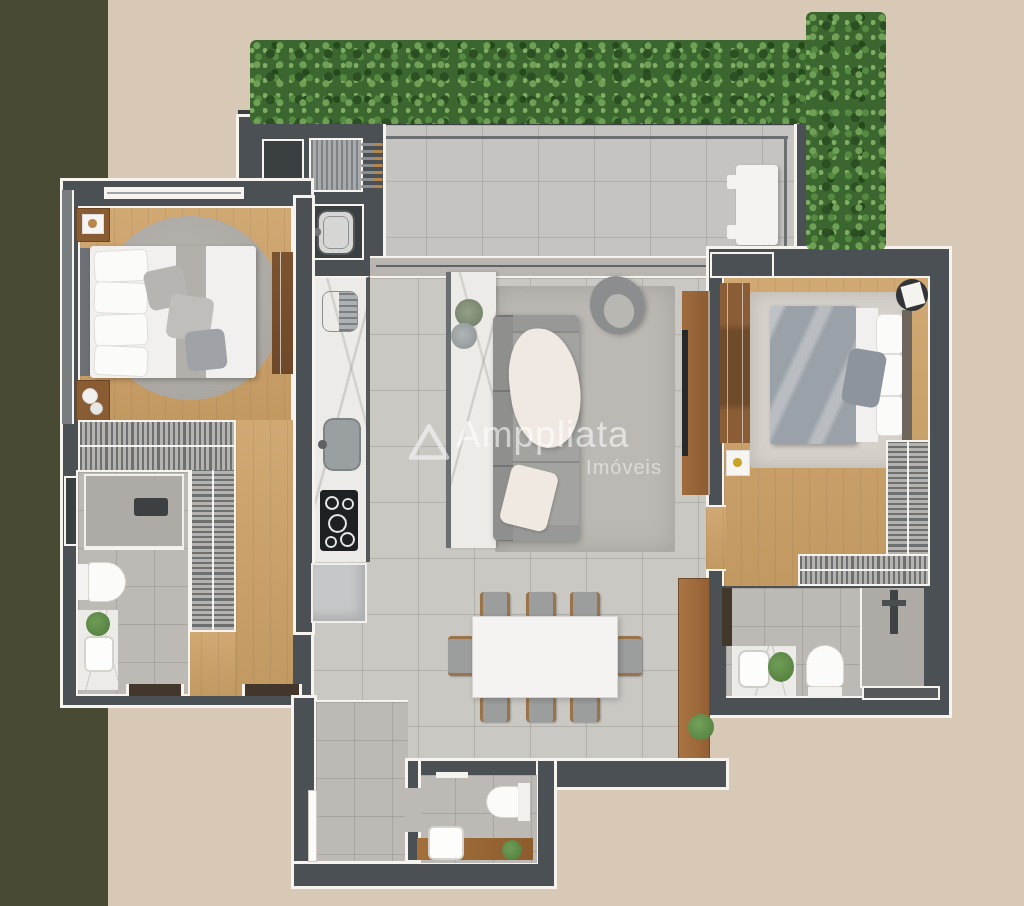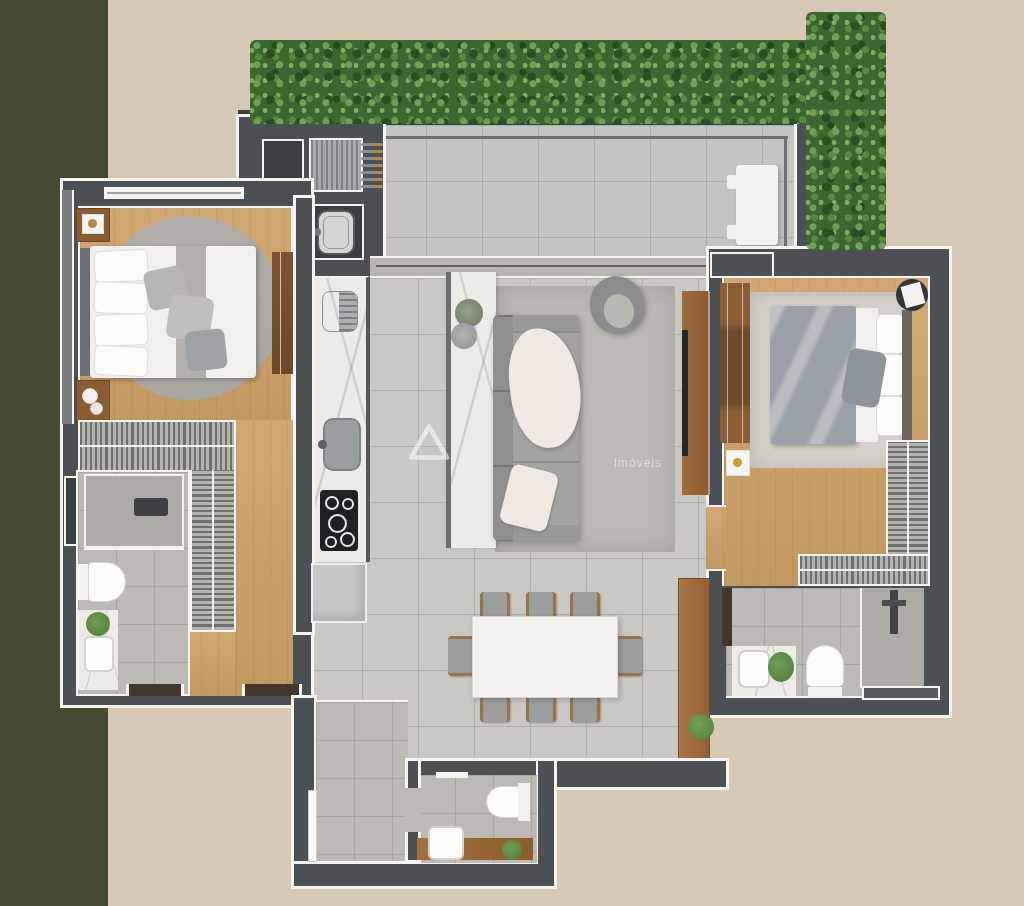--- a/index.html
+++ b/index.html
@@ -257,21 +257,21 @@
   [data-name="lavabo-towel-bar"]{left:436px;top:772px;width:32px;height:6px;background:#f4f3f0;}
   [data-name="lavabo-vanity-wood"]{left:417px;top:838px;width:116px;height:22px;background:linear-gradient(90deg,#a4713c,#8d5c2d);}
   [data-name="lavabo-sink"]{left:428px;top:826px;width:36px;height:34px;background:#fdfdfc;border:2px solid #d6d3ce;border-radius:6px;}
   [data-name="lavabo-plant"]{left:502px;top:840px;width:20px;height:20px;border-radius:50%;
       background:radial-gradient(circle at 40% 40%,#6f9c55,var(--plant-green));}
 
   
   [data-name="watermark"]{left:408px;top:414px;width:260px;height:66px;pointer-events:none;}
   [data-name="watermark-brand"]{left:48px;top:0;width:212px;font-size:37px;font-weight:400;letter-spacing:1px;
       color:rgba(255,255,255,.58);}
-  [data-name="watermark-subtitle"]{left:48px;top:42px;width:206px;text-align:right;font-size:12px;
+  [data-name="watermark-subtitle"]{left:48px;top:42px;width:206px;text-align:right;font-size:20px;
       color:rgba(255,255,255,.48);letter-spacing:1px;}
 </style>
 </head>
 <body>
 
 <div id="canvas" data-name="floor-plan-canvas">
 
   <div class="e" data-name="olive-side-band"></div>
 
   <div class="e" data-name="hedge-planter-top"></div>
@@ -446,16 +446,17 @@
   <div class="e" data-name="lavabo-sink"></div>
   <div class="e" data-name="lavabo-plant"></div>
 
   <div class="e hedge" data-name="hedge-top"></div>
   <div class="e hedge" data-name="hedge-right"></div>
 
   <div class="e" data-name="watermark">
     <svg class="e" data-name="watermark-triangle-icon" viewBox="0 0 100 90" style="left:0;top:6px;width:42px;height:44px;opacity:.55">
       <path d="M50 8 L93 82 L7 82 Z" fill="none" stroke="#ffffff" stroke-width="11" stroke-linejoin="round"></path>
     </svg>
+    <div class="e" data-name="watermark-brand">Amppliata</div>
     <div class="e" data-name="watermark-subtitle">Imóveis</div>
   </div>
 
 </div>
 
 </body></html>

